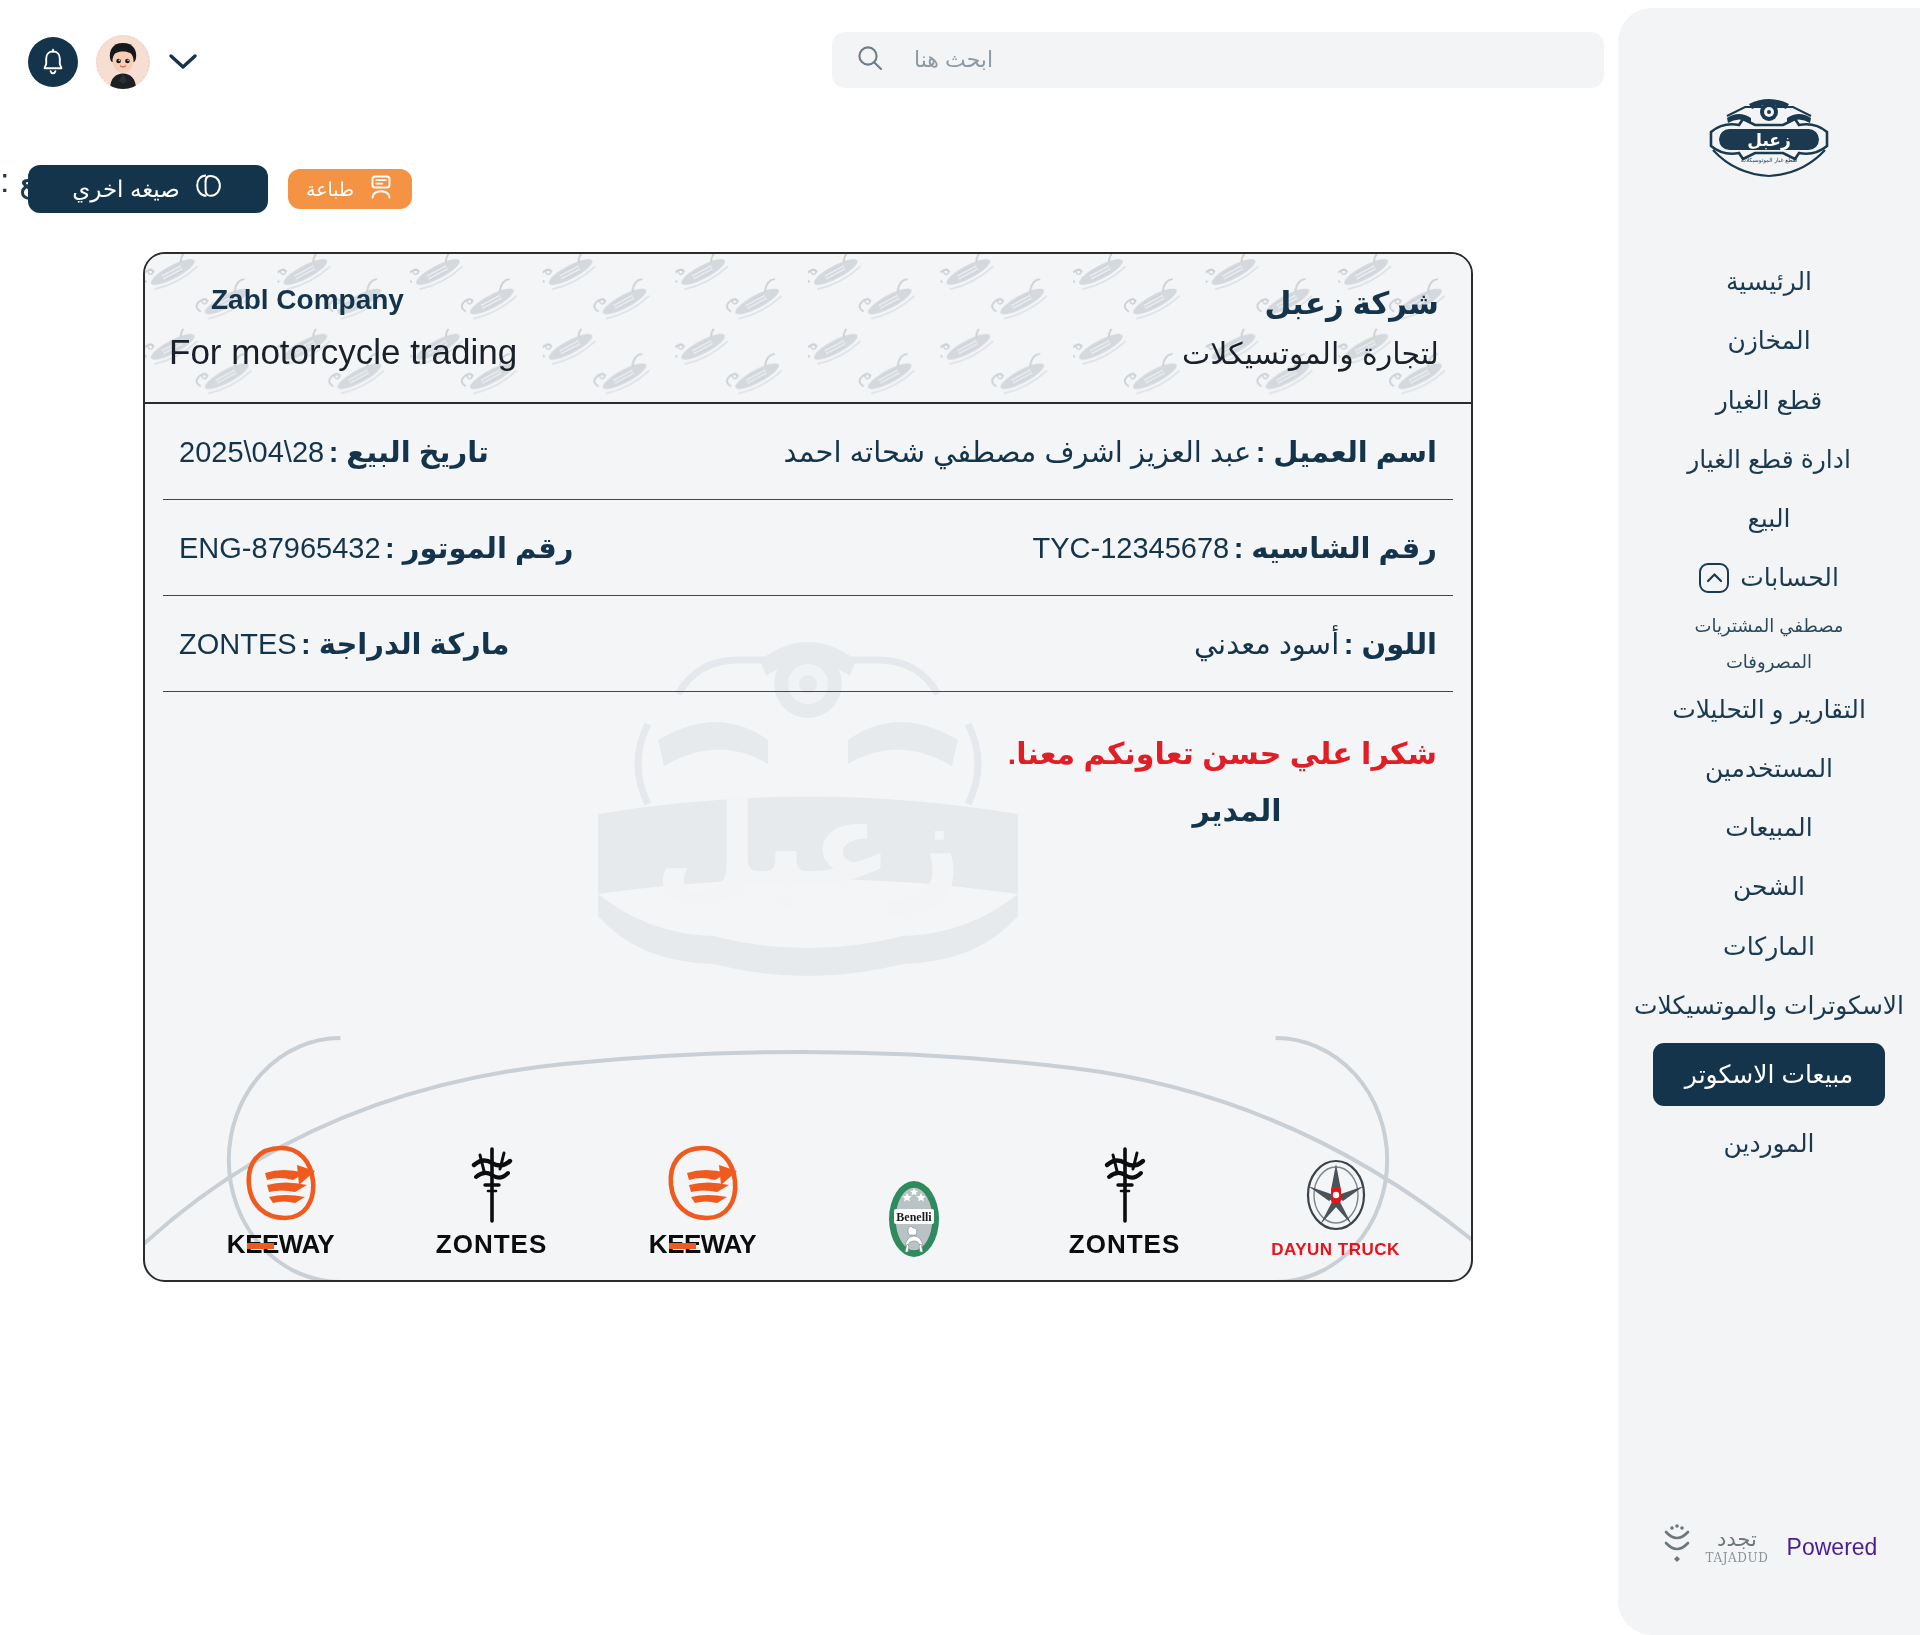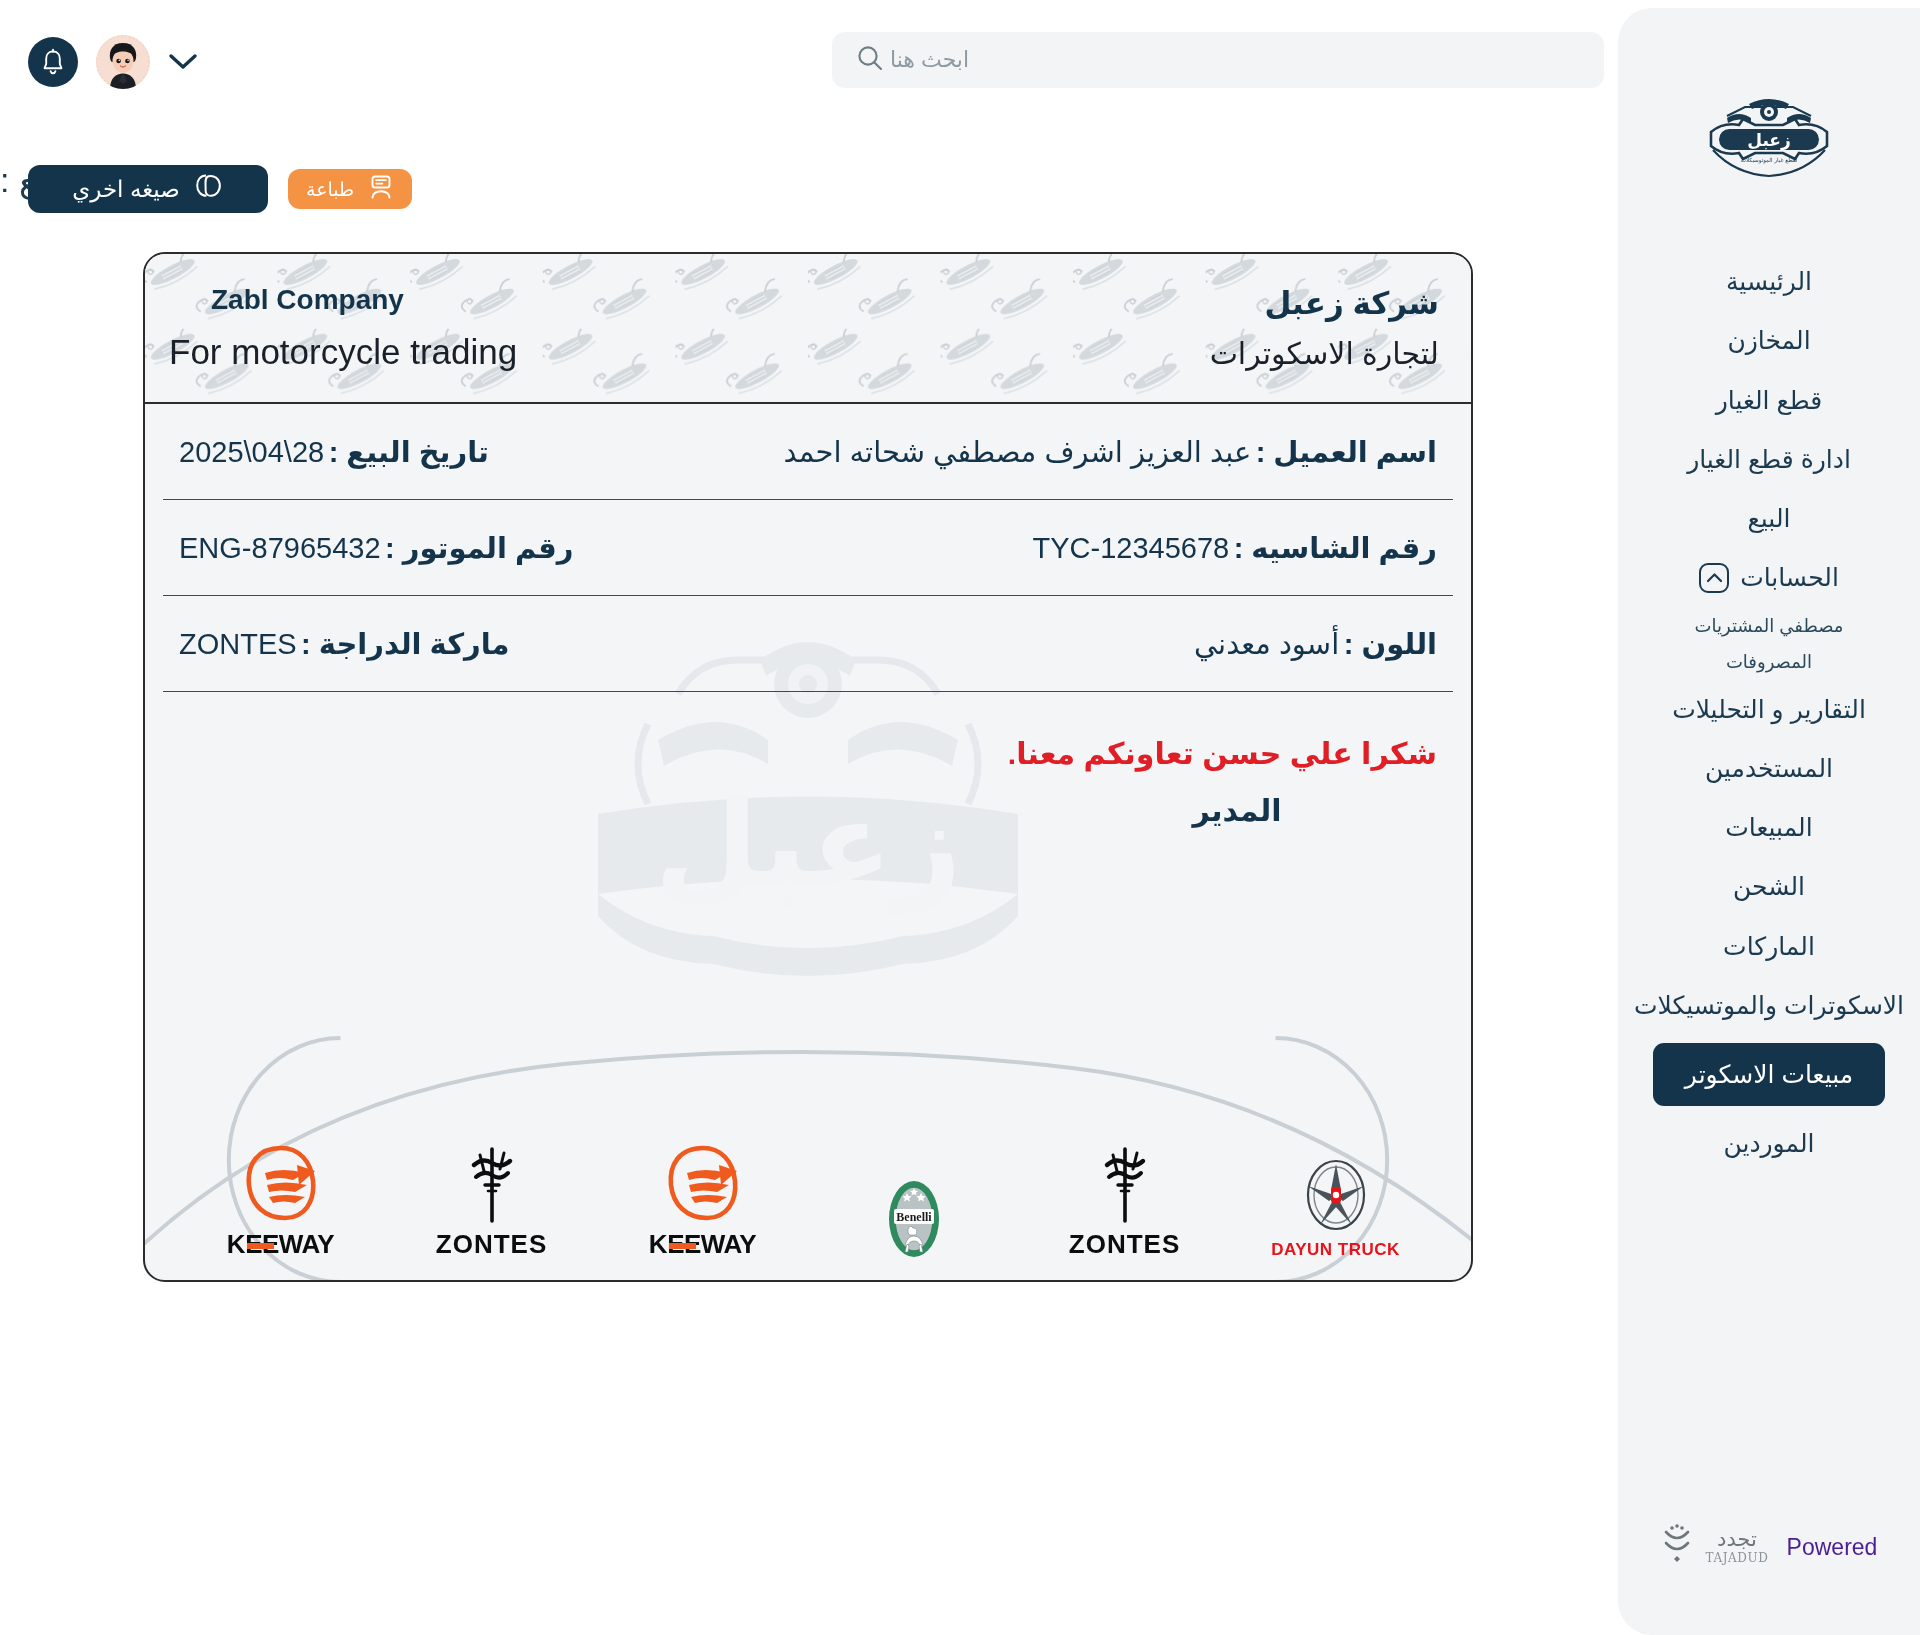--- a/index.html
+++ b/index.html
@@ -140,21 +140,21 @@
     top: 32px;
     left: 832px;
     width: 772px;
     height: 56px;
     background: #f2f4f6;
     border-radius: 13px;
     display: flex;
     flex-direction: row-reverse;
     align-items: center;
     padding: 0 24px;
-    gap: 6px;
+    gap: 30px;
   }
   .search-placeholder {
     color: #8d9aa3;
     font-size: 22px;
   }
 
   .user-chip {
     position: absolute;
     top: 35px;
     left: 28px;
@@ -503,21 +503,21 @@
               <use href="#mc" x="34" y="22" transform="scale(0.82)"></use>
               <use href="#mc" x="100" y="58" transform="scale(0.82)"></use>
             </pattern>
           </defs>
           <rect x="0" y="0" width="1330" height="150" fill="url(#mcpat)"></rect>
         </svg>
 
         <div class="inv-header-content">
           <div class="co-ar">
             <div class="co-ar-name">شركة زعبل</div>
-            <div class="co-ar-sub">لتجارة الاسكوترات</div>
+            <div class="co-ar-sub">لتجارة والموتسيكلات</div>
           </div>
           <div class="co-en">
             <div class="co-en-name">Zabl Company</div>
             <div class="co-en-sub">For motorcycle trading</div>
           </div>
         </div>
       </div>
 
       <div class="inv-body">
 

